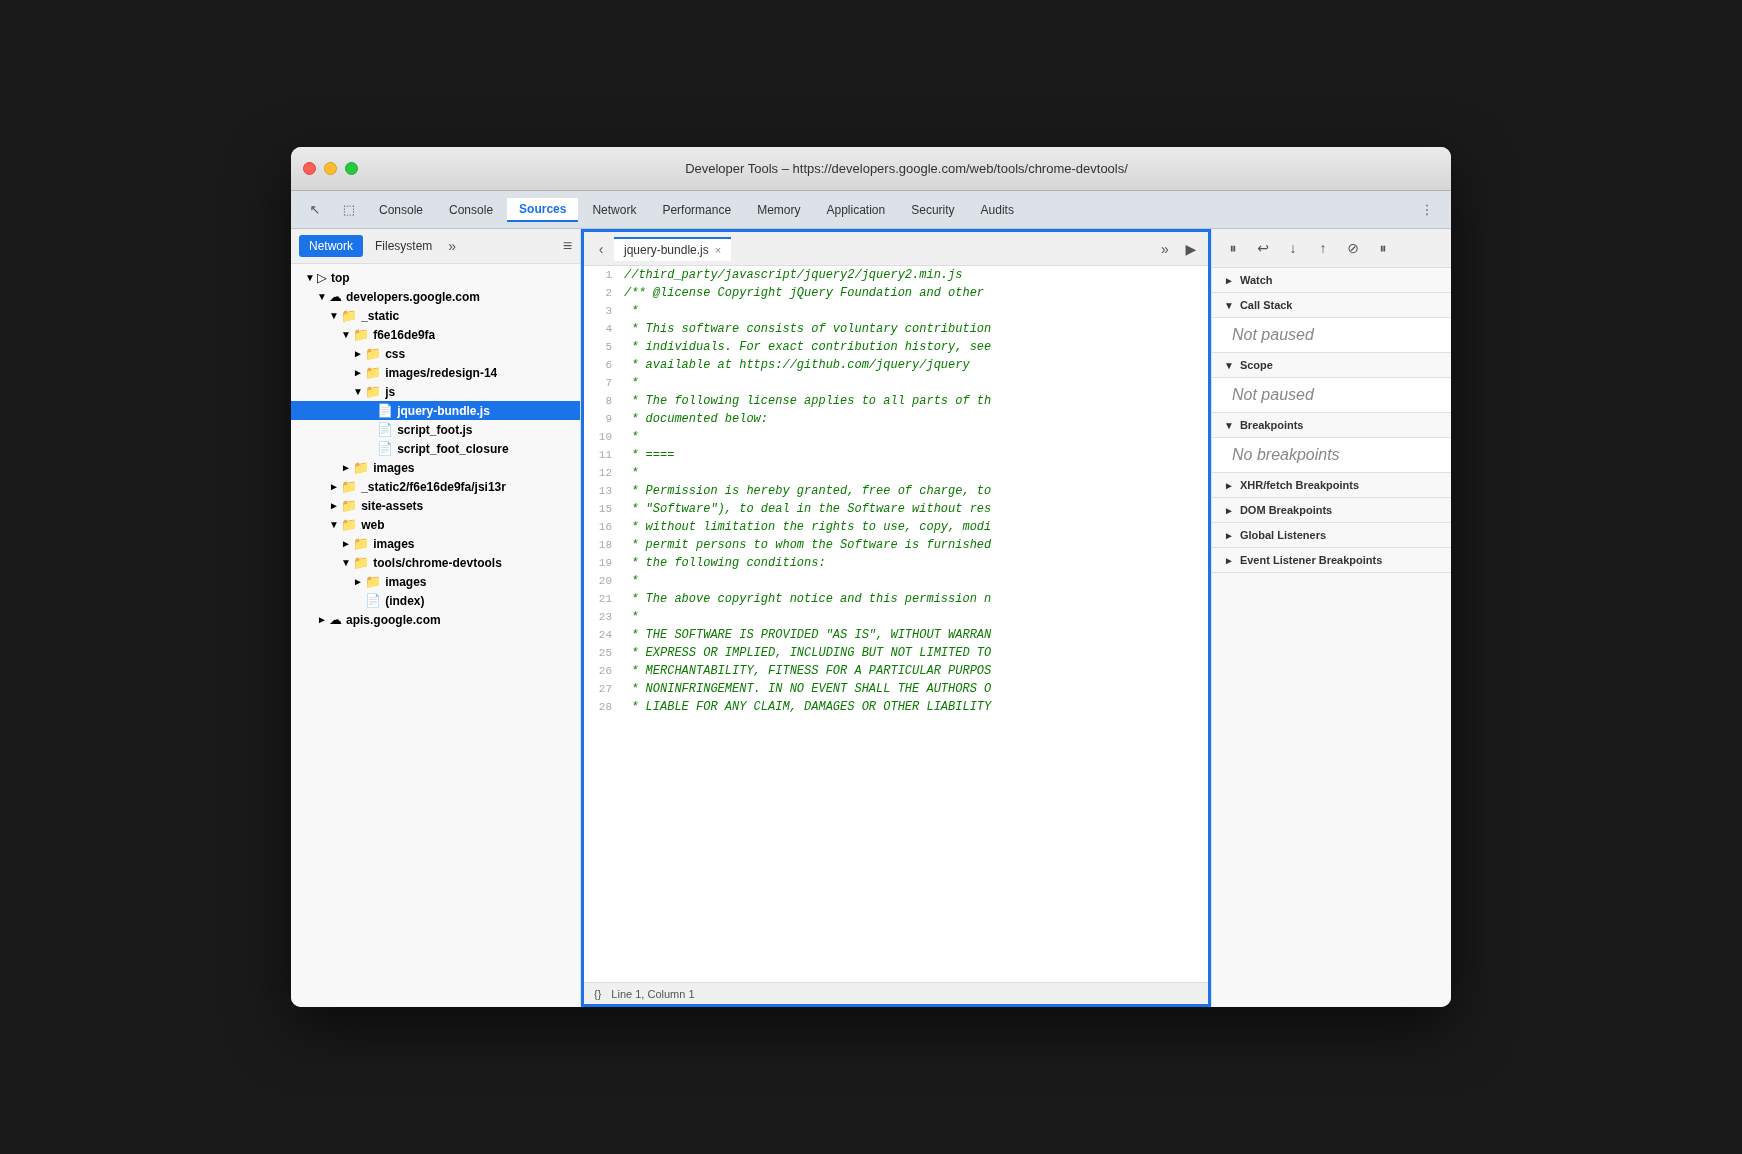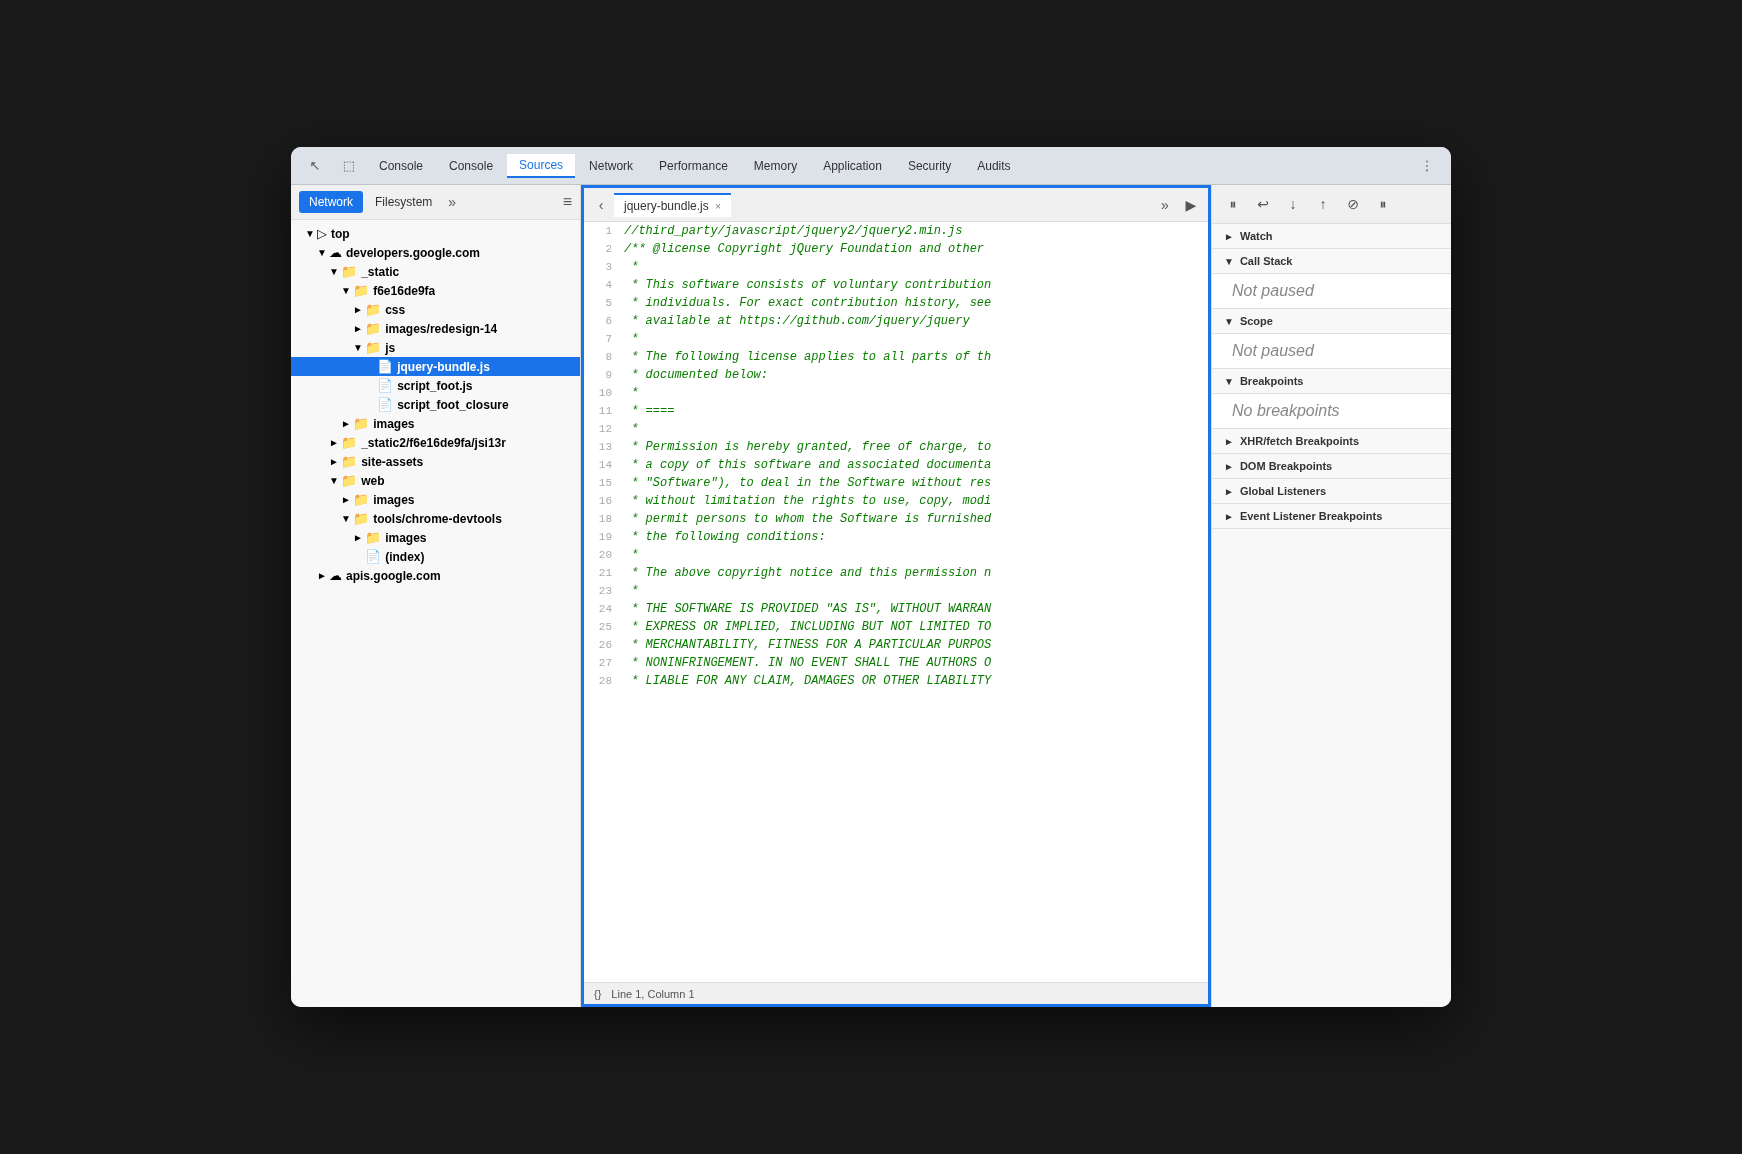--- a/index.html
+++ b/index.html
@@ -80,21 +80,21 @@
       padding: 4px 12px;
       font-size: 12px;
       color: #333;
       cursor: pointer;
       border-radius: 4px;
       white-space: nowrap;
     }
     .tab-item.active {
       background: #fff;
       color: #1a73e8;
-      font-weight: 400;
+      font-weight: 700;
       border-bottom: 2px solid #1a73e8;
       border-radius: 0;
     }
     
     .main-area {
       display: flex;
       flex: 1;
       overflow: hidden;
     }
     
@@ -312,20 +312,28 @@
       font-style: italic;
       border-bottom: 1px solid #e0e0e0;
       background: #fff;
     }
   </style>
 </head>
 <body>
 
 <div class="window">
 
+  <div class="title-bar">
+    <div class="traffic-lights">
+      <div class="traffic-light tl-close"></div>
+      <div class="traffic-light tl-minimize"></div>
+      <div class="traffic-light tl-maximize"></div>
+    </div>
+    <div class="title-text">Developer Tools – https://developers.google.com/web/tools/chrome-devtools/</div>
+  </div>
 
   <div class="tab-bar">
     <button class="tab-btn">↖</button>
     <button class="tab-btn">⬚</button>
     <span class="tab-item">Console</span>
     <span class="tab-item">Console</span>
     <span class="tab-item active">Sources</span>
     <span class="tab-item">Network</span>
     <span class="tab-item">Performance</span>
     <span class="tab-item">Memory</span>
@@ -595,24 +603,20 @@
           </div>
           <div class="code-line">
             <span class="line-num">12</span>
             <span class="line-code"> *</span>
           </div>
           <div class="code-line">
             <span class="line-num">13</span>
             <span class="line-code"> * Permission is hereby granted, free of charge, to</span>
           </div>
           <div class="code-line">
-            <span class="line-num">14</span>
-            <span class="line-code"> * a copy of this software and associated documenta</span>
-          </div>
-          <div class="code-line">
             <span class="line-num">15</span>
             <span class="line-code"> * "Software"), to deal in the Software without res</span>
           </div>
           <div class="code-line">
             <span class="line-num">16</span>
             <span class="line-code"> * without limitation the rights to use, copy, modi</span>
           </div>
           <div class="code-line">
             <span class="line-num">18</span>
             <span class="line-code"> * permit persons to whom the Software is furnished</span>

